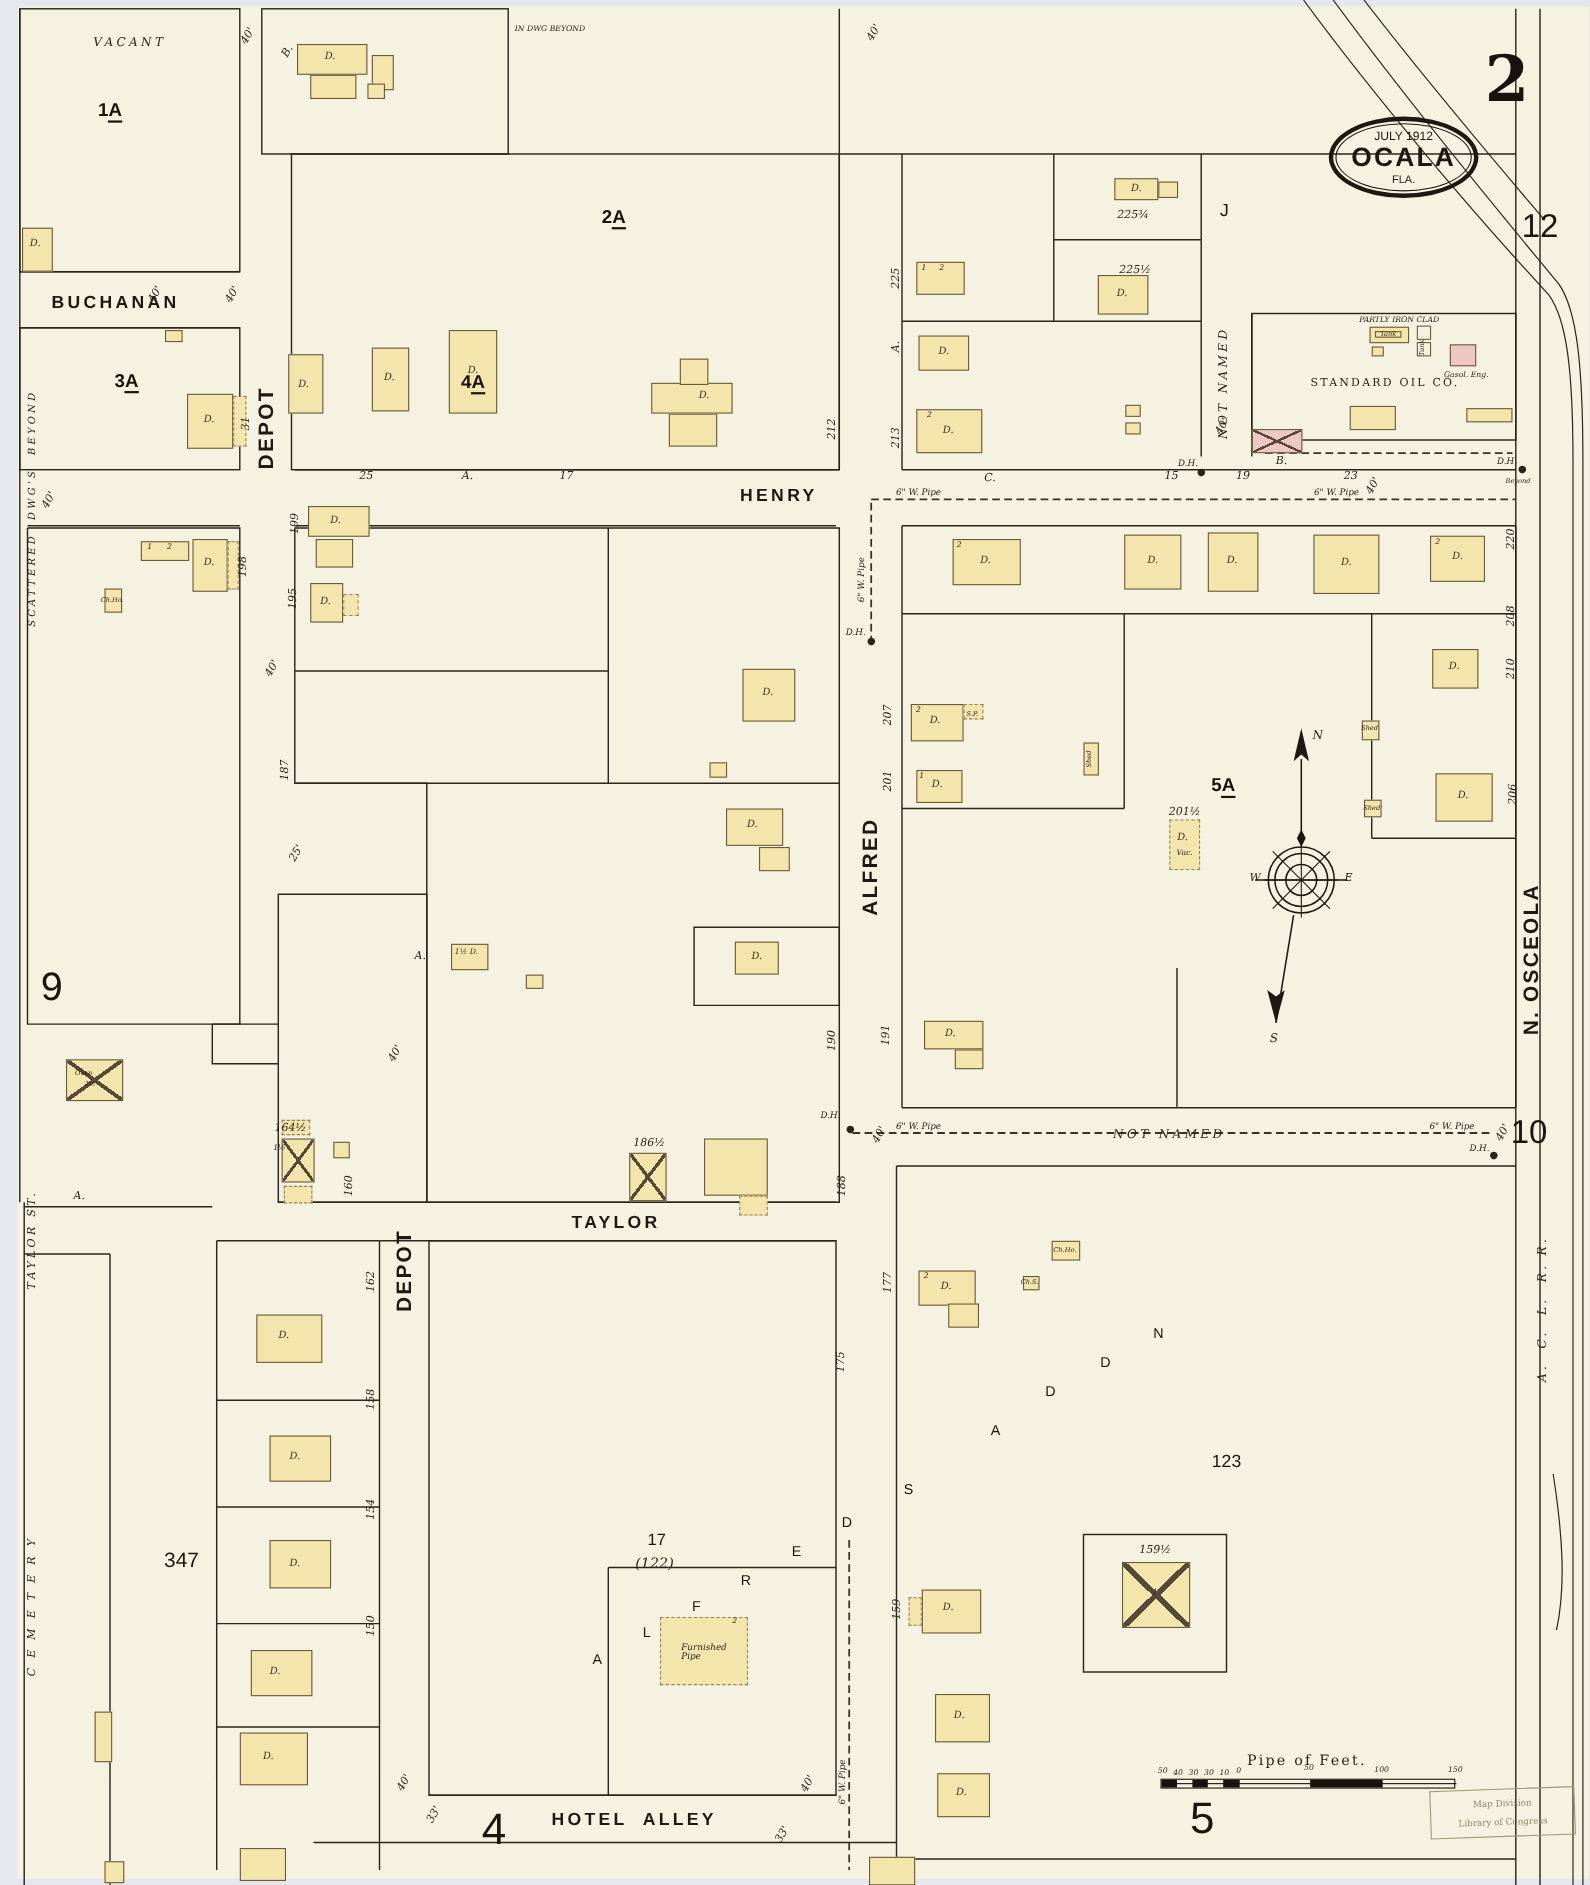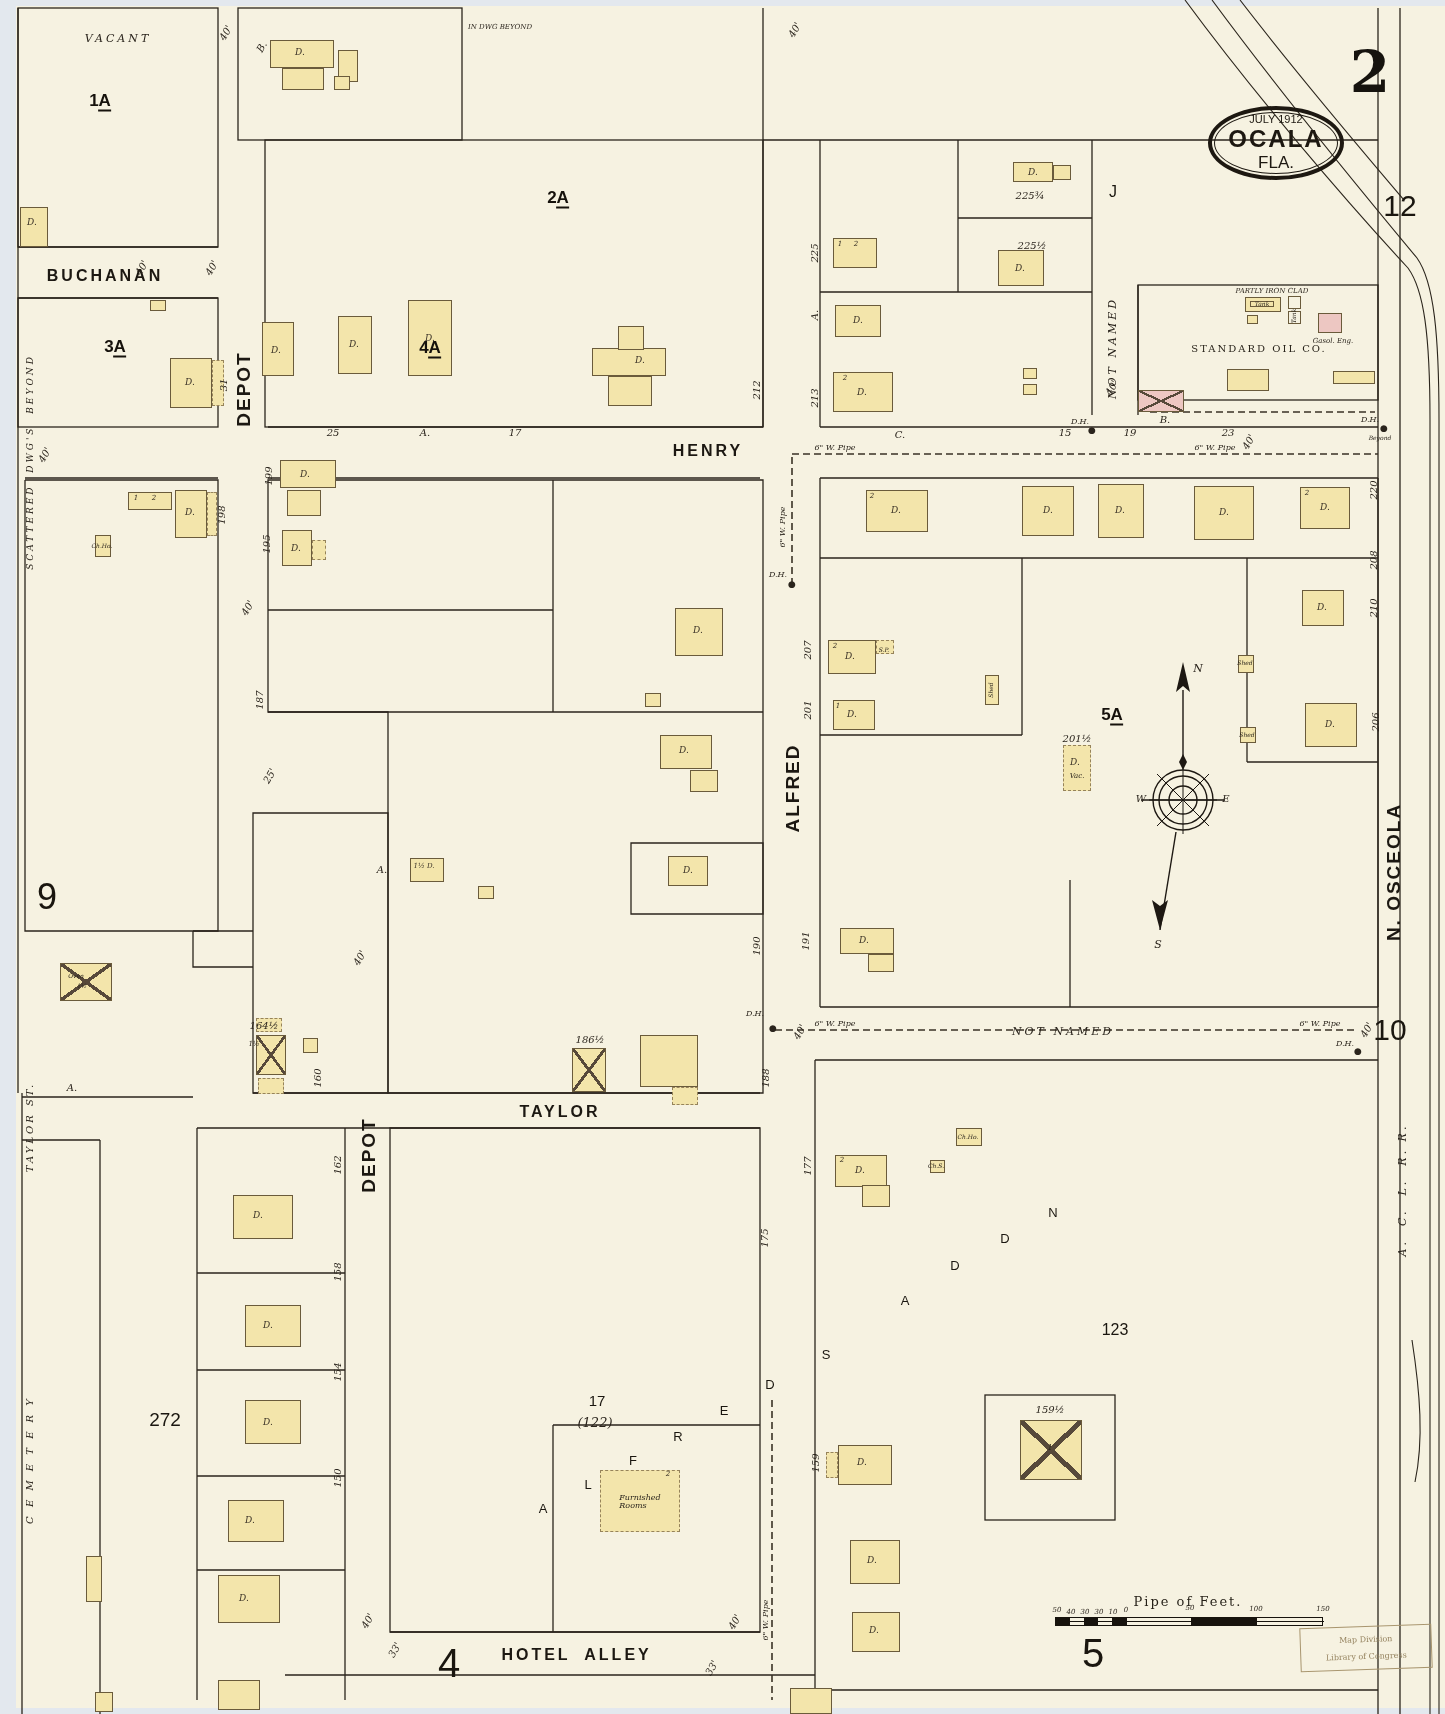--- a/index.html
+++ b/index.html
@@ -122,21 +122,21 @@
       <polygon points="1183,662 1190,692 1183,686 1176,692"></polygon>
       <polygon points="1160,930 1168,900 1160,906 1152,900"></polygon>
       <polygon points="1183,770 1187,762 1183,754 1179,762"></polygon>
     </g>
   </svg>
 
   <div class="oval">
     <div class="in"></div>
     <div class="ovt" style="font-size:11px;">JULY 1912</div>
     <div class="ovt" style="font-size:24px;letter-spacing:2px;font-weight:bold;">OCALA</div>
-    <div class="ovt" style="font-size:17px;">FLA.</div>
+    <div class="ovt" style="font-size:10px;">FLA.</div>
   </div>
 
   <div class="sbar">
     <div class="sseg" style="left:0;width:14px;background:#17130d;"></div>
     <div class="sseg" style="left:28px;width:14px;background:#17130d;"></div>
     <div class="sseg" style="left:56px;width:15px;background:#17130d;"></div>
     <div class="sseg" style="left:135px;width:66px;background:#17130d;"></div>
     <div class="sseg" style="left:0;top:3px;width:268px;height:1px;background:#17130d;"></div>
   </div>
 
@@ -249,39 +249,39 @@
     <div class="lbl sti" style="left: 30px; top: 462px; transform: translate(-50%, -50%) rotate(-90deg); font-size: 9px;">SCATTERED  DWG'S  BEYOND</div>
     <div class="lbl sti" style="left: 1402px; top: 1190px; transform: translate(-50%, -50%) rotate(-90deg); font-size: 11px;">A.  C.  L.  R. R.</div>
     <div class="lbl sti" style="left: 118px; top: 38px; transform: translate(-50%, -50%);">VACANT</div>
     <div class="lbl tiny" style="left: 500px; top: 27px; transform: translate(-50%, -50%);">IN DWG BEYOND</div>
     <div class="lbl blk" style="left: 100px; top: 100px; transform: translate(-50%, -50%);"><span>1</span><span style="border-bottom: 2px solid rgb(22, 18, 12);">A</span></div>
     <div class="lbl blk" style="left: 558px; top: 197px; transform: translate(-50%, -50%);"><span>2</span><span style="border-bottom: 2px solid rgb(22, 18, 12);">A</span></div>
     <div class="lbl blk" style="left: 115px; top: 346px; transform: translate(-50%, -50%); text-align: right;"><span>3</span><span style="border-bottom: 2px solid rgb(22, 18, 12);">A</span></div>
     <div class="lbl blk" style="left: 430px; top: 347px; transform: translate(-50%, -50%);"><span>4</span><span style="border-bottom: 2px solid rgb(22, 18, 12);">A</span></div>
     <div class="lbl blk" style="left: 1112px; top: 714px; transform: translate(-50%, -50%);"><span>5</span><span style="border-bottom: 2px solid rgb(22, 18, 12);">A</span></div>
     <div class="lbl big2" style="left: 1113px; top: 192px; transform: translate(-50%, -50%); font-size: 16px;">J</div>
-    <div class="lbl big2" style="left: 165px; top: 1419px; transform: translate(-50%, -50%); font-size: 19px;">272</div>
+    <div class="lbl big2" style="left: 165px; top: 1419px; transform: translate(-50%, -50%); font-size: 19px;">347</div>
     <div class="lbl big2" style="left: 1115px; top: 1330px; transform: translate(-50%, -50%); font-size: 16px;">123</div>
     <div class="lbl big2" style="left: 597px; top: 1400px; transform: translate(-50%, -50%); font-size: 15px;">17</div>
     <div class="lbl num" style="left: 595px; top: 1422px; transform: translate(-50%, -50%); font-size: 13px;">(122)</div>
     <div class="lbl big" style="left: 1370px; top: 72px; transform: translate(-50%, -50%); font-size: 58px;">2</div>
     <div class="lbl big2" style="left: 1400px; top: 206px; transform: translate(-50%, -50%); font-size: 30px;">12</div>
     <div class="lbl big2" style="left: 1390px; top: 1030px; transform: translate(-50%, -50%); font-size: 30px;">10</div>
     <div class="lbl big2" style="left: 47px; top: 897px; transform: translate(-50%, -50%); font-size: 36px;">9</div>
     <div class="lbl big2" style="left: 449px; top: 1663px; transform: translate(-50%, -50%); font-size: 40px;">4</div>
     <div class="lbl big2" style="left: 1093px; top: 1653px; transform: translate(-50%, -50%); font-size: 40px;">5</div>
     <div class="lbl tiny" style="left: 1272px; top: 291px; transform: translate(-50%, -50%);">PARTLY IRON CLAD</div>
     <div class="lbl cap" style="left: 1259px; top: 349px; transform: translate(-50%, -50%);">STANDARD OIL CO.</div>
     <div class="lbl tiny" style="left: 1333px; top: 341px; transform: translate(-50%, -50%);">Gasol. Eng.</div>
     <div class="lbl tiny" style="left: 1262px; top: 304px; transform: translate(-50%, -50%); font-size: 6px;">Tank</div>
     <div class="lbl tiny" style="left: 1294px; top: 316px; transform: translate(-50%, -50%) rotate(-90deg); font-size: 6px;">Tank</div>
     <div class="lbl num" style="left: 1165px; top: 420px; transform: translate(-50%, -50%);">B.</div>
     <div class="lbl num" style="left: 262px; top: 47px; transform: translate(-50%, -50%) rotate(-60deg);">B.</div>
     <div class="lbl tiny" style="left: 640px; top: 1502px; transform: translate(-50%, -50%); font-size: 8px;">Furnished
-Rooms</div>
+Pipe</div>
     <div class="lbl tiny" style="left: 102px; top: 546px; transform: translate(-50%, -50%); font-size: 6px;">Ch.Ho.</div>
     <div class="lbl tiny" style="left: 968px; top: 1137px; transform: translate(-50%, -50%); font-size: 6px;">Ch.Ho.</div>
     <div class="lbl tiny" style="left: 936px; top: 1166px; transform: translate(-50%, -50%); font-size: 6px;">Ch.S.</div>
     <div class="lbl tiny" style="left: 1247px; top: 735px; transform: translate(-50%, -50%); font-size: 6px;">Shed</div>
     <div class="lbl tiny" style="left: 1245px; top: 663px; transform: translate(-50%, -50%); font-size: 6px;">Shed</div>
     <div class="lbl tiny" style="left: 991px; top: 690px; transform: translate(-50%, -50%) rotate(-90deg); font-size: 6px;">Shed</div>
     <div class="lbl tiny" style="left: 884px; top: 650px; transform: translate(-50%, -50%); font-size: 6px;">S.P.</div>
     <div class="lbl tiny" style="left: 1077px; top: 776px; transform: translate(-50%, -50%); font-size: 7px;">Vac.</div>
     <div class="lbl tiny" style="left: 76px; top: 976px; transform: translate(-50%, -50%); font-size: 6px;">Oven</div>
     <div class="lbl tiny" style="left: 82px; top: 986px; transform: translate(-50%, -50%); font-size: 6px;">1½</div>

